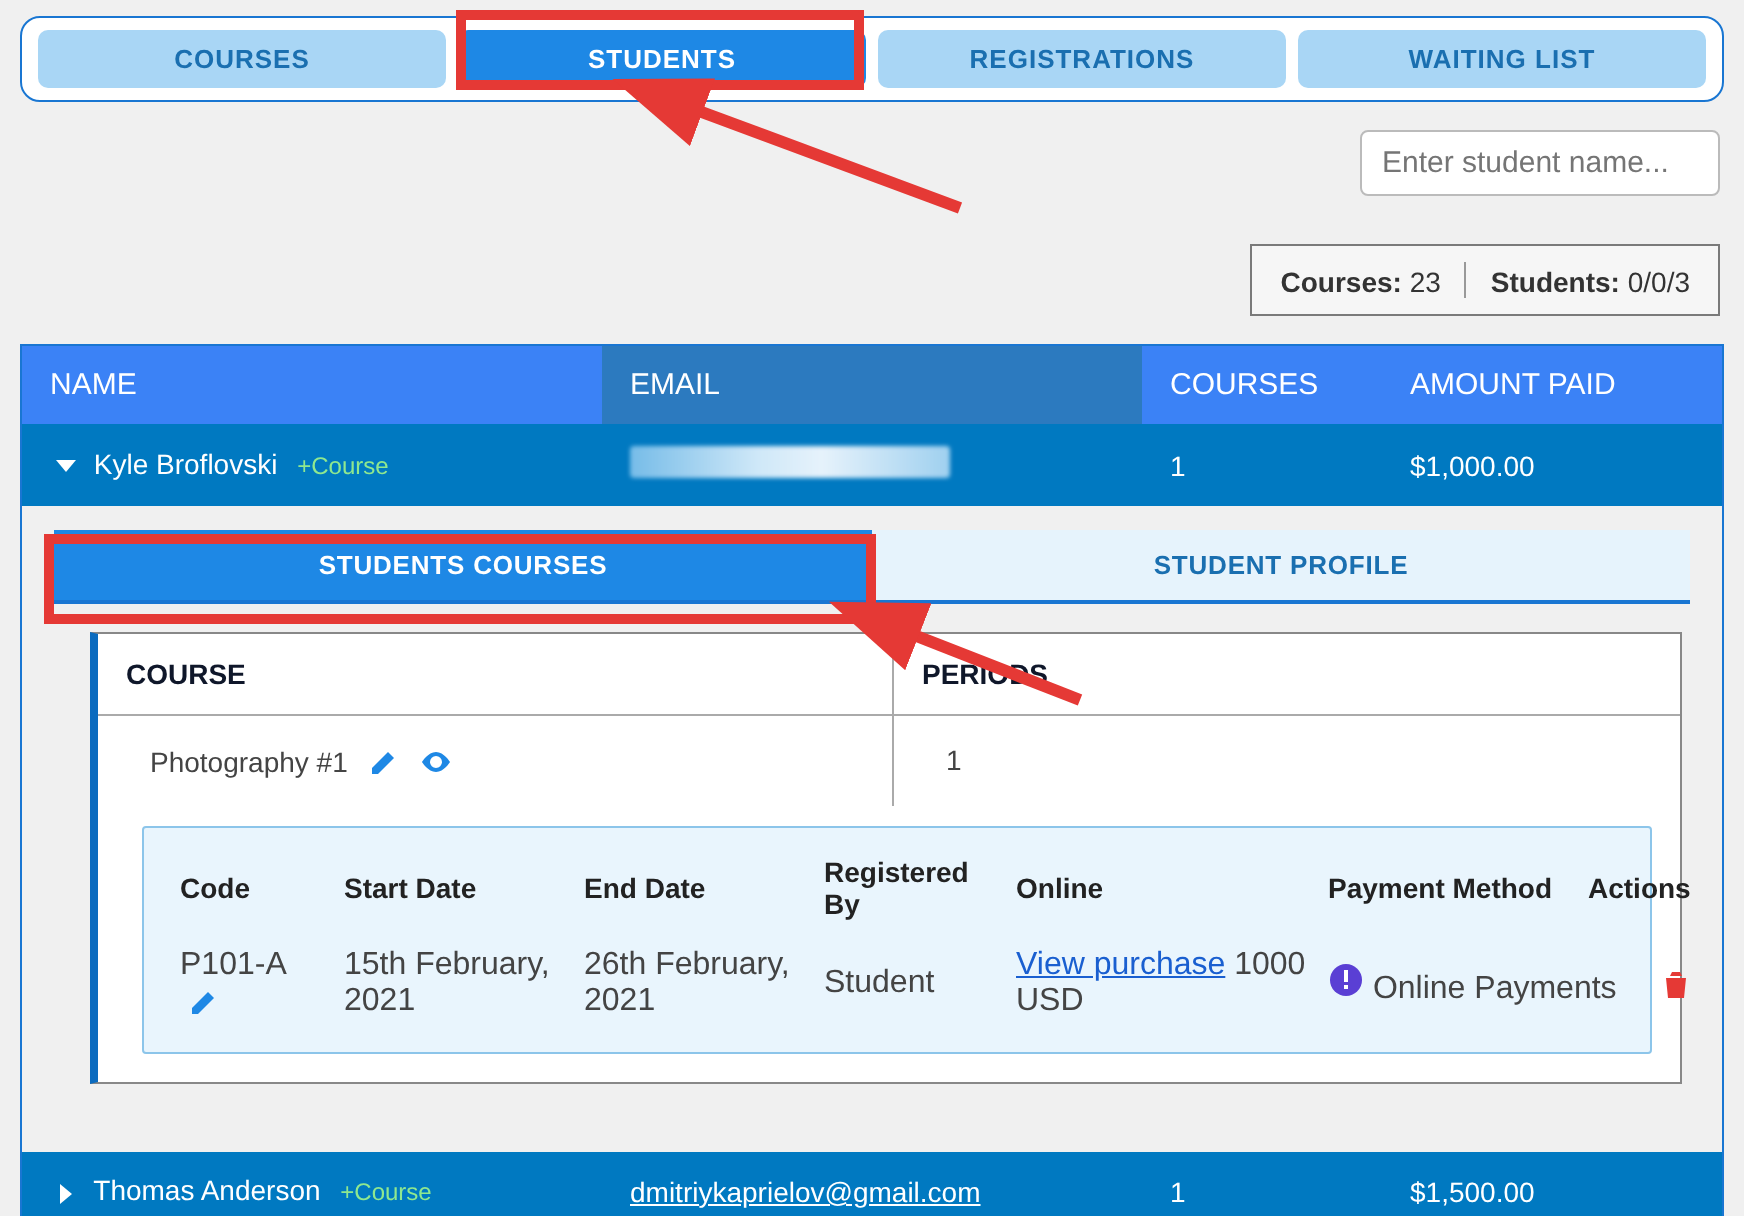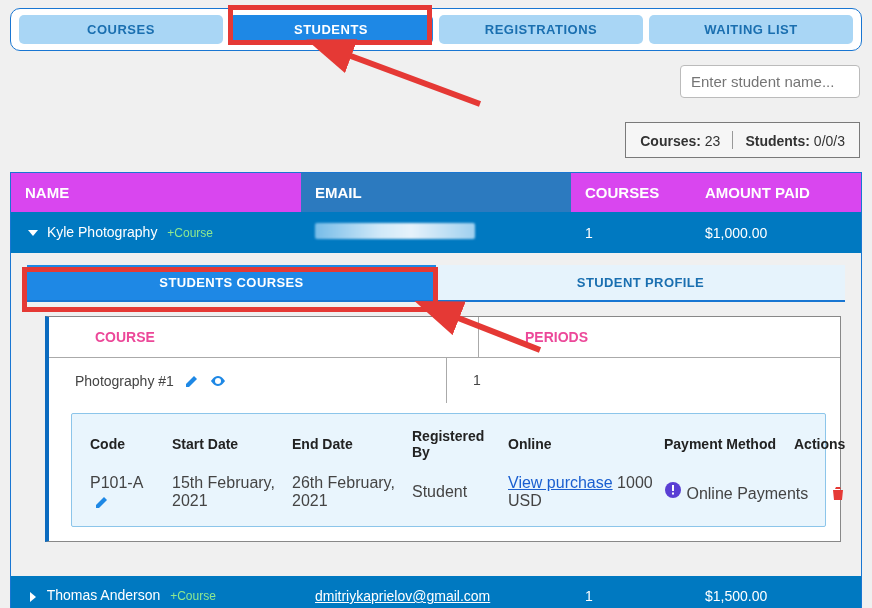--- a/index.html
+++ b/index.html
@@ -17,21 +17,21 @@
   .search-row input { width: 180px; padding: 7px 10px; border: 1px solid #bbb; border-radius: 4px; font-size: 15px; }
 
   
   .summary-row { display: flex; justify-content: flex-end; padding: 18px 12px 8px 12px; }
   .summary-box { border: 1px solid #7a7a7a; padding: 8px 14px; background: #f6f6f6; display: flex; gap: 12px; align-items: flex-end; }
   .summary-box .sep { width: 1px; height: 18px; background: #999; }
   .summary-box b { font-weight: 700; }
 
   
   .table-wrap { margin: 6px 10px 0 10px; border: 1px solid #1976d2; }
-  .thead { display: flex; background: #d946ef; color: #fff; font-weight: 700; font-size: 15px; }
+  .thead { display: flex; background: #3b82f6; color: #fff; font-weight: 400; font-size: 15px; }
   .thead > div { padding: 11px 14px; }
   .col-name { flex: 0 0 290px; }
   .col-email { flex: 0 0 270px; background: #2c7abf; }
   .col-courses { flex: 0 0 120px; }
   .col-amount { flex: 1; }
 
   .row { display: flex; background: #0079c1; color: #fff; align-items: center; }
   .row > div { padding: 11px 14px; }
   .row .col-email { background: #0079c1; }
   .chev { display: inline-block; width: 12px; margin-right: 6px; }
@@ -41,21 +41,21 @@
 
   
   .subtabs { display: flex; margin: 12px 16px 0 16px; }
   .subtab { flex: 1; text-align: center; padding: 10px 0; font-weight: 600; font-size: 13px; letter-spacing: .4px; cursor: pointer; border-bottom: 2px solid #1976d2; }
   .subtab-active { background: #1e88e5; color: #fff; }
   .subtab-inactive { background: #e6f3fc; color: #1a6fb0; }
 
   
   .detail-box { margin: 14px 20px 10px 34px; border: 1px solid #888; border-left: 4px solid #0b6bbf; background: #fff; }
   .detail-head { display: flex; border-bottom: 1px solid #aaa; }
-  .detail-head > div { padding: 12px 14px; font-weight: 700; color: #ec4899; margin-left: 32px; }
+  .detail-head > div { padding: 12px 14px; font-weight: 700; color: #0f172a; }
   .dh-course { flex: 0 0 398px; border-right: 1px solid #aaa; }
   .dh-periods { flex: 1; }
   .detail-row { display: flex; }
   .detail-row > div { padding: 14px 26px; color: #444; }
   .dr-course { flex: 0 0 398px; border-right: 1px solid #aaa; display: flex; align-items: center; gap: 10px; }
   .dr-periods { flex: 1; }
 
   .inner-box { margin: 10px 14px 14px 22px; border: 1px solid #8cc5ea; background: #e9f5fd; padding: 10px 14px 12px 14px; border-radius: 2px; }
   .inner-head, .inner-row { display: flex; align-items: center; }
   .inner-head > div { font-weight: 700; color: #222; padding: 4px 4px 10px 4px; }
@@ -114,21 +114,21 @@
       <div class="col-amount">AMOUNT PAID</div>
     </div>
 
     <div class="row">
       <div class="col-name">
         <span class="chev">
           <svg class="icon" viewBox="0 0 16 16">
               <path d="M3 5l5 6 5-6z" fill="#fff"></path>
             </svg>
         </span>
-        <span>Kyle Photography</span>
+        <span>Kyle Broflovski</span>
         <span class="addcourse">+Course</span>
       </div>
       <div class="col-email"><span class="blur-box"></span></div>
       <div class="col-courses">1</div>
       <div class="col-amount">$1,000.00</div>
     </div>
 
     <div class="subtabs">
       <div class="subtab subtab-active">STUDENTS COURSES</div>
       <div class="subtab subtab-inactive">STUDENT PROFILE</div>

